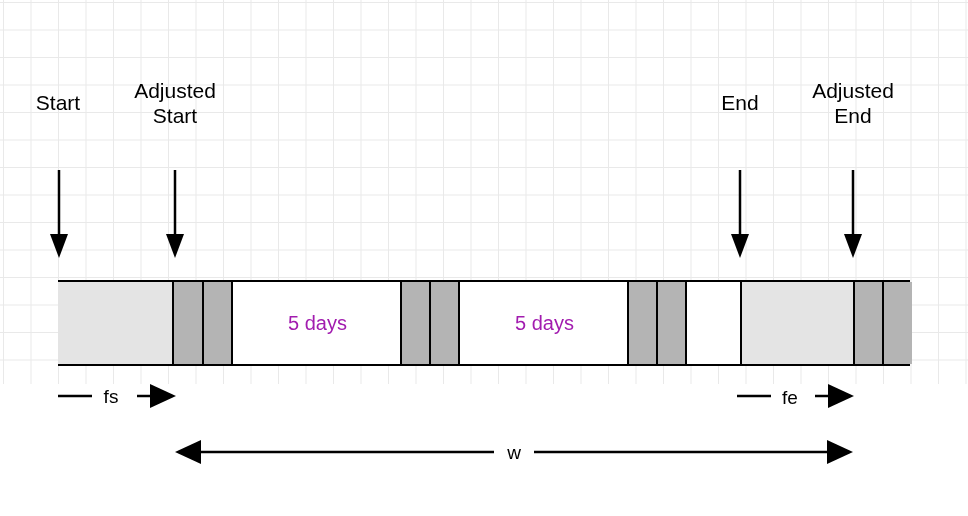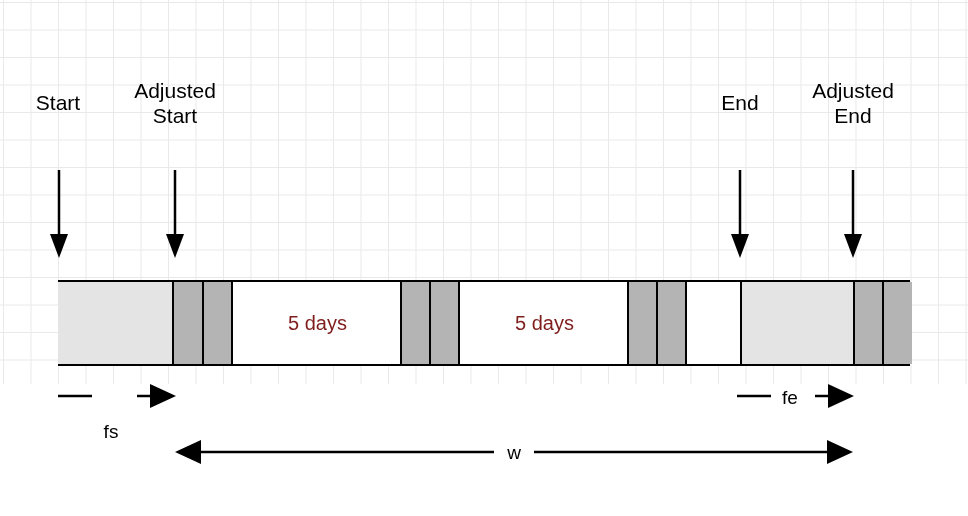--- a/index.html
+++ b/index.html
@@ -47,21 +47,21 @@
     position:absolute;
     top:0;height:100%;
     box-sizing:border-box;
     border-right:2.5px solid #000;
   }
   .cell.nb{border-right:none;}
   .cell-label{
     position:absolute;
     top:0;height:100%;
     display:flex;align-items:center;justify-content:center;
-    font-size:20px;color:#7f1d1d;
+    font-size:20px;color:#a21caf;
   }
   svg.ovl{
     position:absolute;left:0;top:0;
     width:968px;height:516px;
     pointer-events:none;
   }
   .mlabel{
     position:absolute;
     font-size:19px;color:#000;
     text-align:center;
@@ -134,17 +134,17 @@
     </g>
 
     <g>
       <polygon points="175,452 201,440 201,464" fill="#000"></polygon>
       <line x1="199" y1="452" x2="494" y2="452" stroke="#000" stroke-width="2.5"></line>
       <line x1="534" y1="452" x2="830" y2="452" stroke="#000" stroke-width="2.5"></line>
       <polygon points="853,452 827,440 827,464" fill="#000"></polygon>
     </g>
   </svg>
 
-  <div class="mlabel" style="left:95px;top:387px;width:32px;margin-top:35px;">fs</div>
+  <div class="mlabel" style="left:95px;top:387px;width:32px;">fs</div>
   <div class="mlabel" style="left:774px;top:388px;width:32px;">fe</div>
   <div class="mlabel" style="left:496px;top:443px;width:36px;">w</div>
 
 </div>
 
 </body></html>

